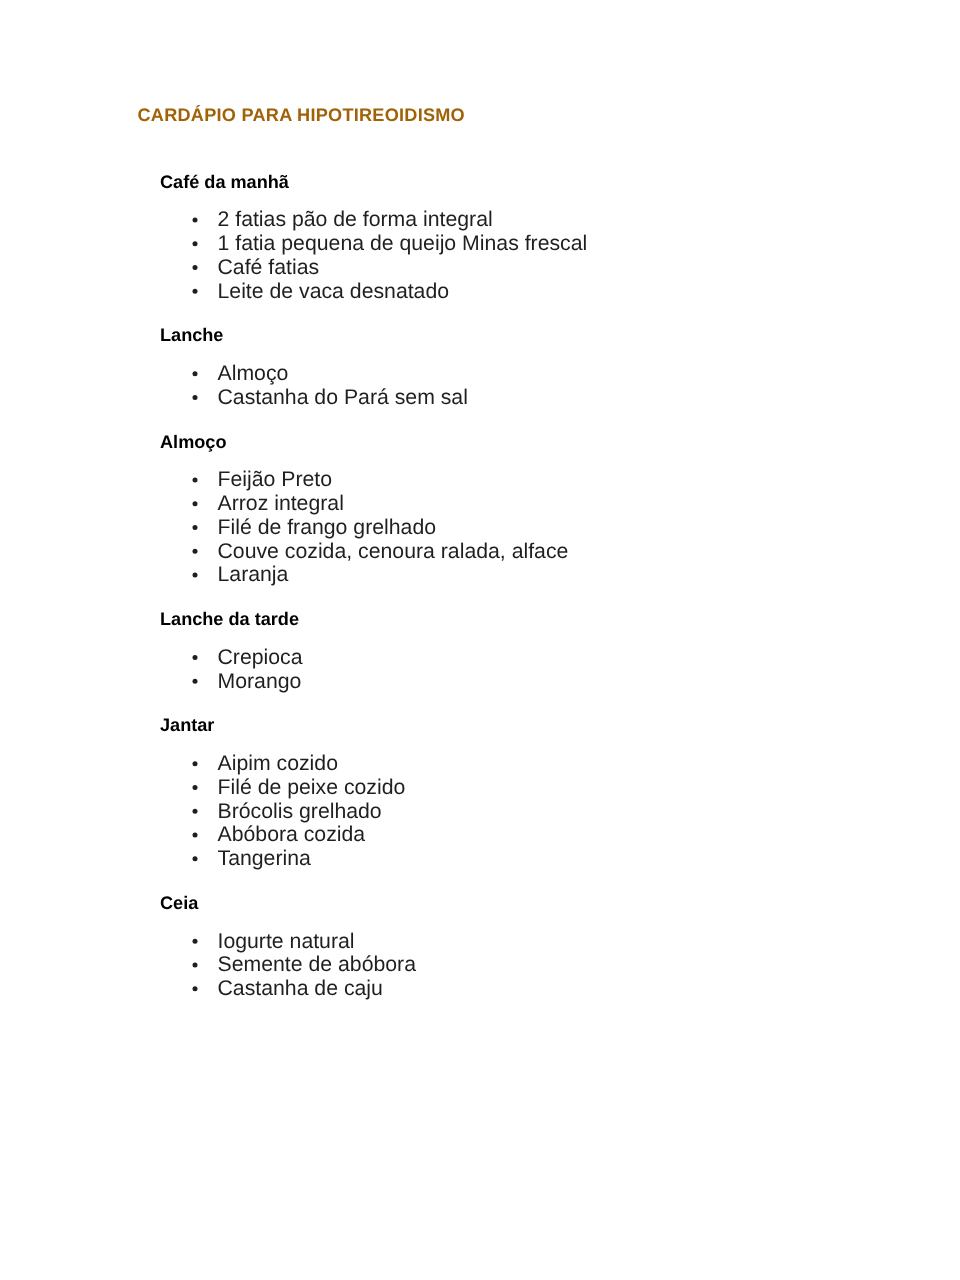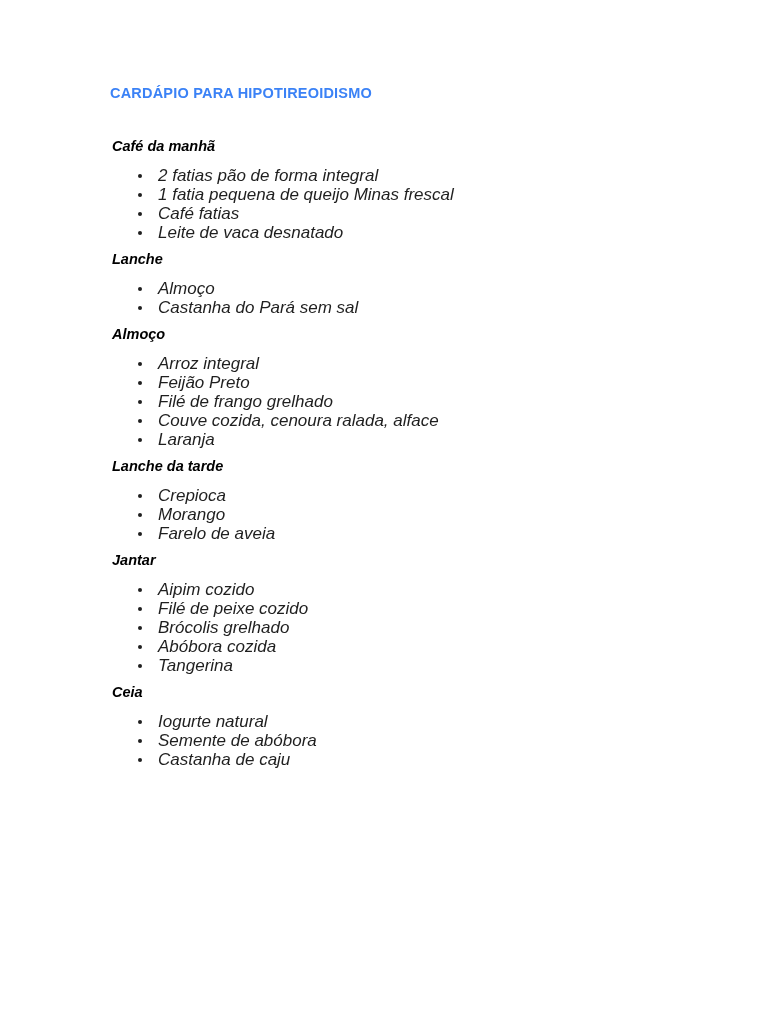--- a/index.html
+++ b/index.html
@@ -19,24 +19,24 @@
     position: absolute;
     top: 84px;
     left: 110px;
     right: 60px;
   }
   .doc-title {
     margin: 0 0 34px 0;
     font-size: 14.5px;
     font-weight: bold;
     line-height: 19px;
-    color: #3b82f6;
+    color: #a16207;
     letter-spacing: 0.2px;
   }
-  .menu-section { margin: 2px; font-style: italic; }
+  .menu-section { margin: 18px; }
   .section-heading {
     margin: 8px 0 10px 0;
     font-size: 14.5px;
     font-weight: bold;
     line-height: 19px;
     color: #000000;
   }
   ul.items {
     list-style: none;
     margin: 0 0 8px 0;
@@ -82,34 +82,33 @@
       <h2 class="section-heading">Lanche</h2>
       <ul class="items">
         <li class="item">Almoço</li>
         <li class="item">Castanha do Pará sem sal</li>
       </ul>
     </section>
 
     <section class="menu-section">
       <h2 class="section-heading">Almoço</h2>
       <ul class="items">
+        <li class="item">Feijão Preto</li>
         <li class="item">Arroz integral</li>
-        <li class="item">Feijão Preto</li>
         <li class="item">Filé de frango grelhado</li>
         <li class="item">Couve cozida, cenoura ralada, alface</li>
         <li class="item">Laranja</li>
       </ul>
     </section>
 
     <section class="menu-section">
       <h2 class="section-heading">Lanche da tarde</h2>
       <ul class="items">
         <li class="item">Crepioca</li>
         <li class="item">Morango</li>
-        <li class="item">Farelo de aveia</li>
       </ul>
     </section>
 
     <section class="menu-section">
       <h2 class="section-heading">Jantar</h2>
       <ul class="items">
         <li class="item">Aipim cozido</li>
         <li class="item">Filé de peixe cozido</li>
         <li class="item">Brócolis grelhado</li>
         <li class="item">Abóbora cozida</li>

